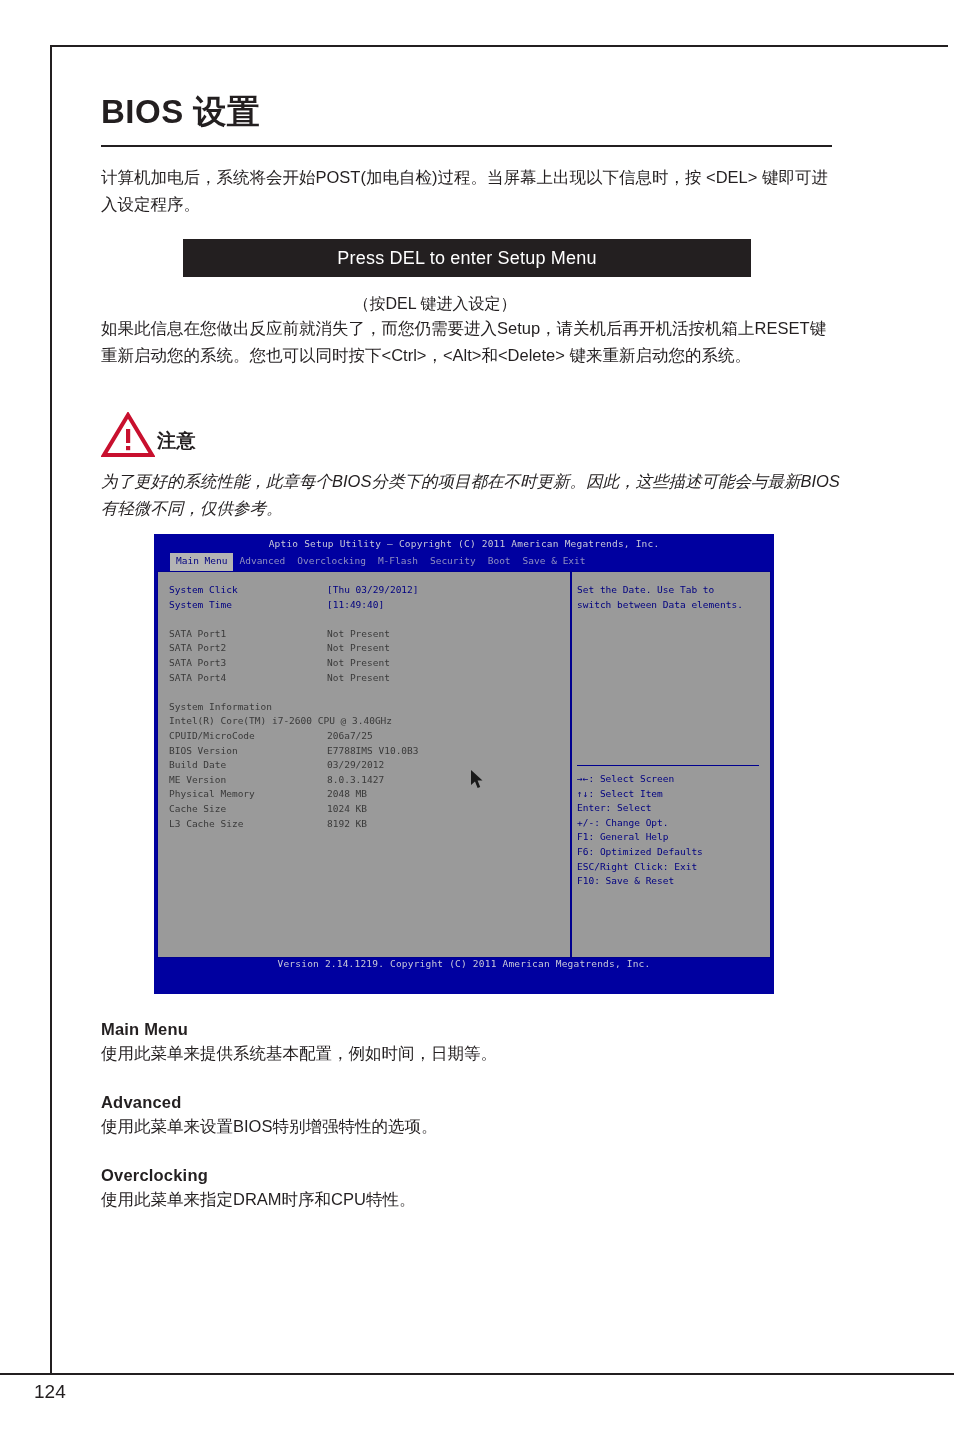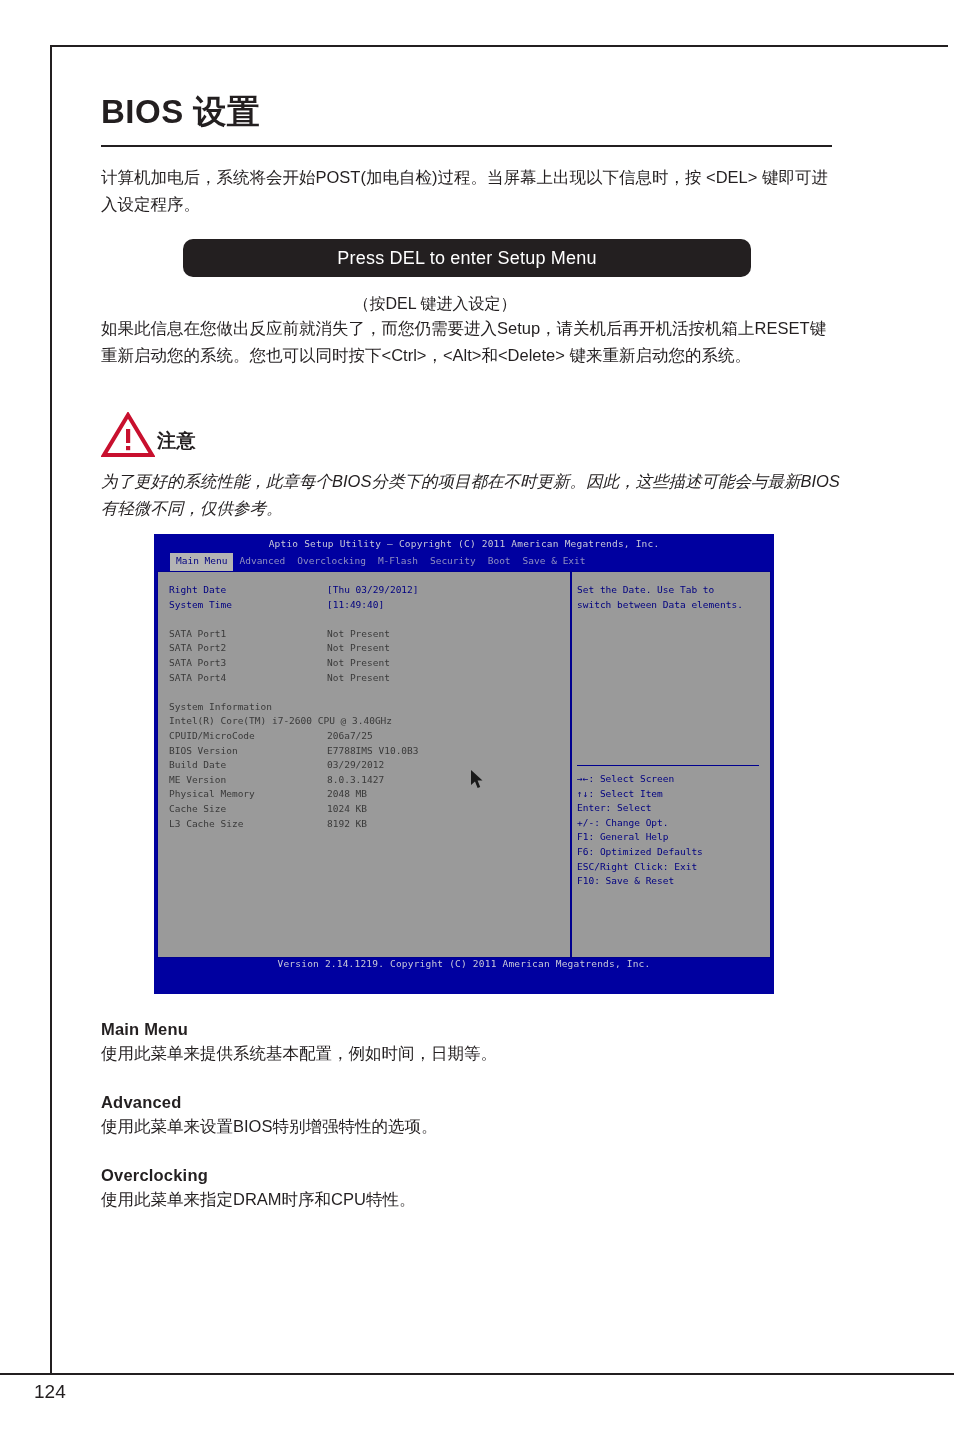--- a/index.html
+++ b/index.html
@@ -69,21 +69,20 @@
     margin: 21px 0 0 82px;
     width: 568px;
     height: 38px;
     background: #231f20;
     color: #ffffff;
     font-size: 18px;
     display: flex;
     align-items: center;
     justify-content: center;
     letter-spacing: 0.2px;
-    border-radius: 10px;
   }
   .post-caption {
     font-size: 16px;
     text-align: center;
     margin: 17px 0 0 0;
     padding-right: 72px;
     color: #231f20;
   }
 
   .para2 { margin-top: 25px; }
@@ -295,21 +294,21 @@
       <span class="tab">Boot</span>
       <span class="tab">Save &amp; Exit</span>
     </div>
 
     <div class="bios-body">
       <div class="bios-divider"></div>
 
       <div class="left-pane">
 
         <div class="row">
-          <span class="lbl c-blue">Right Date</span>
+          <span class="lbl c-blue">System Click</span>
           <span class="val c-blue">[Thu 03/29/2012]</span>
         </div>
         <div class="row">
           <span class="lbl c-blue">System Time</span>
           <span class="val c-blue">[11:49:40]</span>
         </div>
 
         <div class="spacer"></div>
 
         <div class="row">

